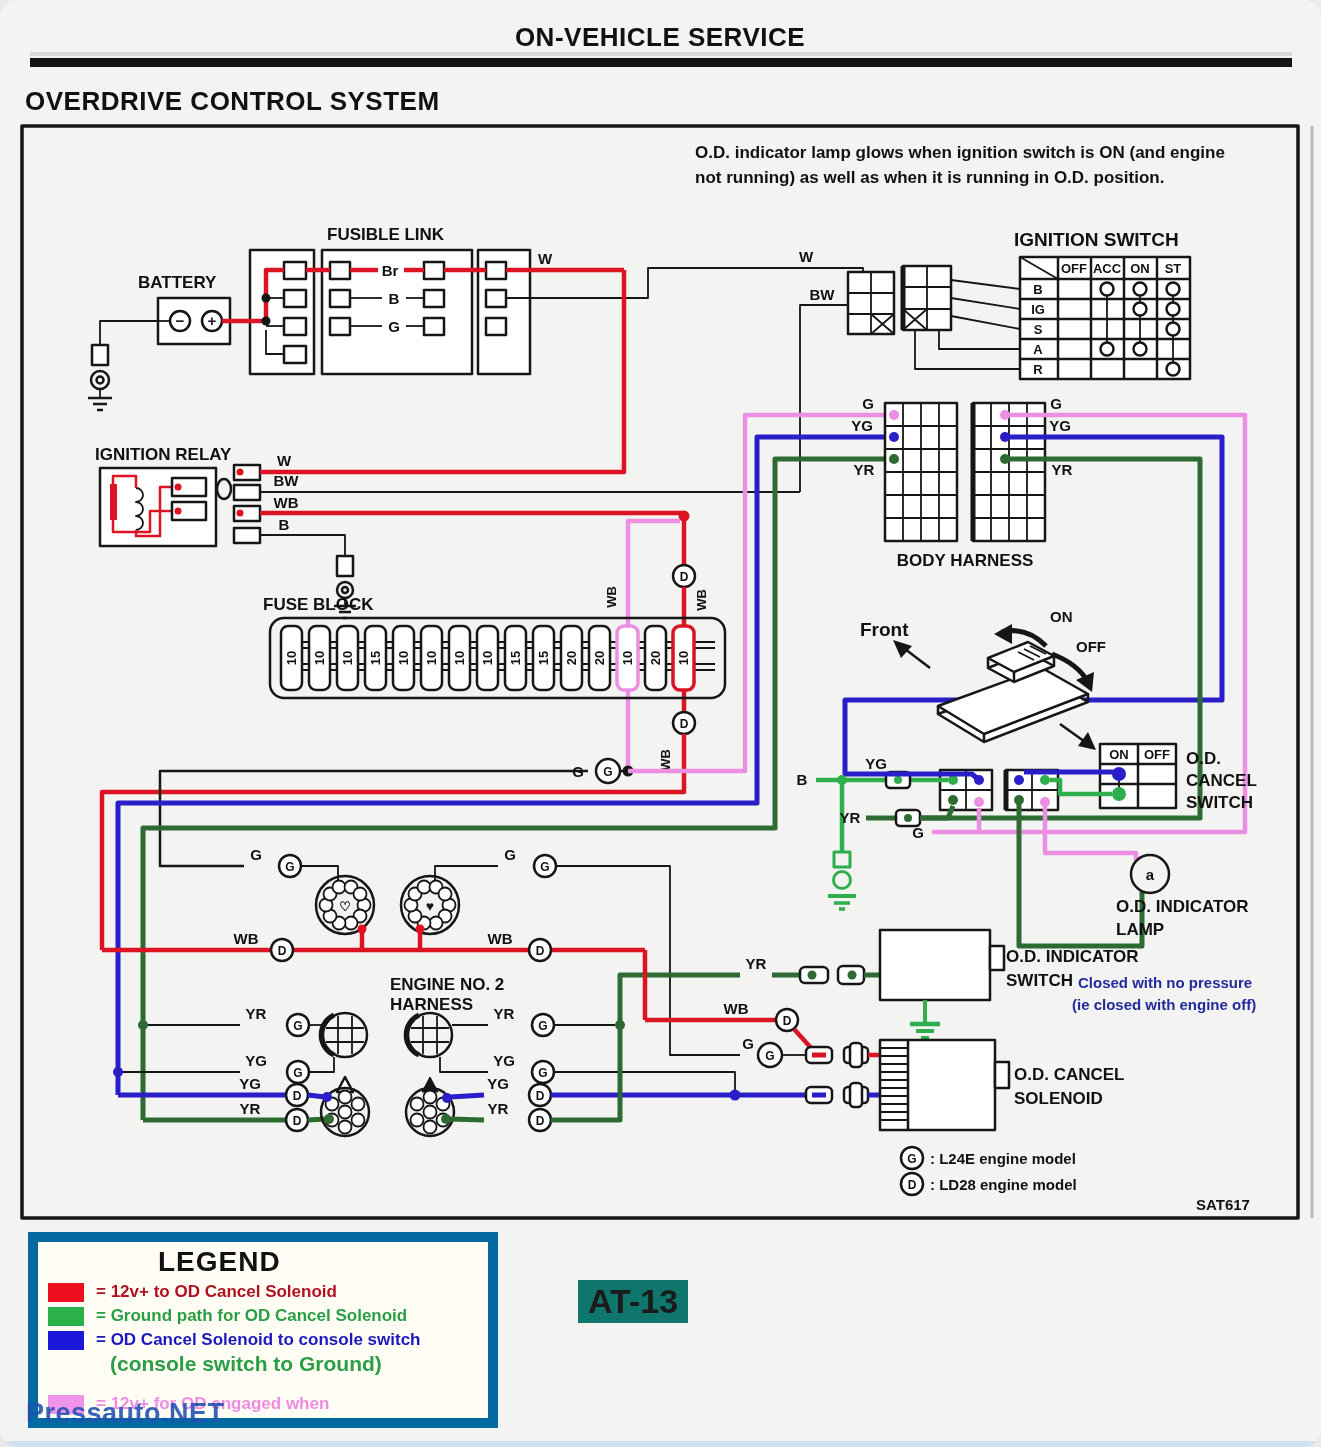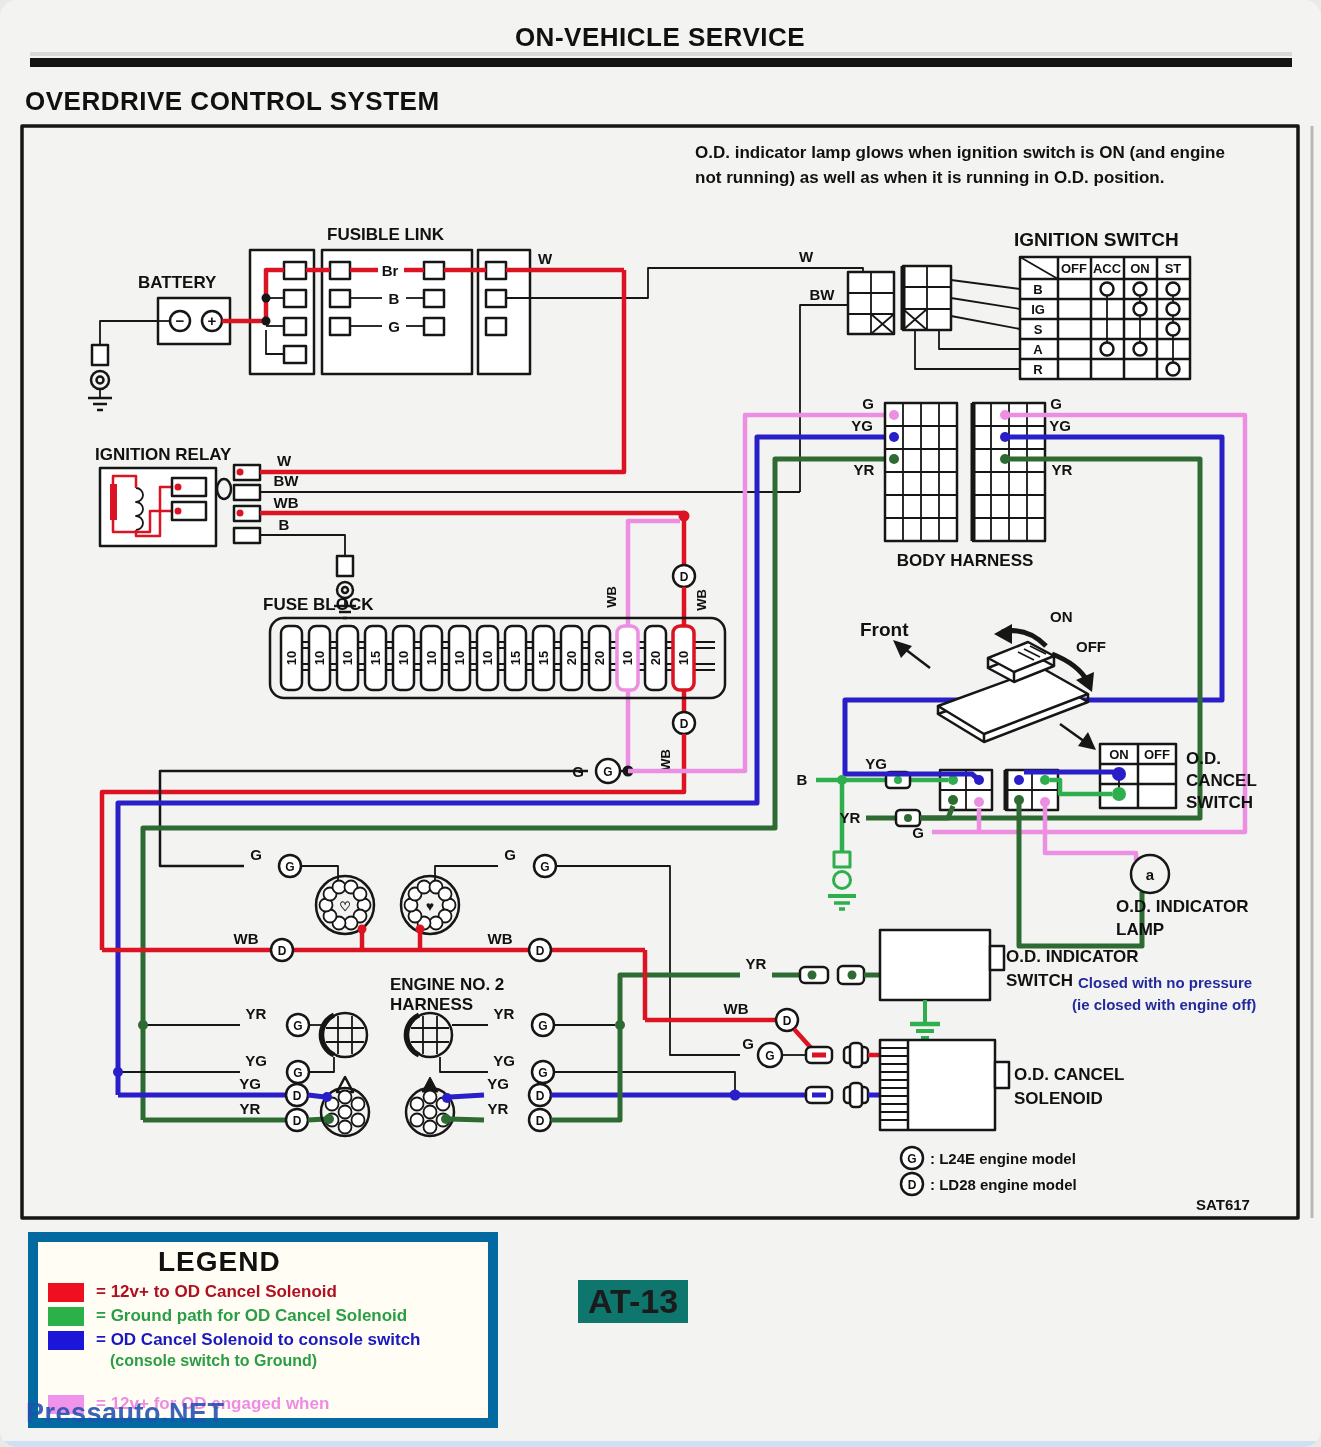--- a/index.html
+++ b/index.html
@@ -21,21 +21,21 @@
   .t17{font:700 17px "Liberation Sans",sans-serif;fill:#111;}
   .t19{font:700 19px "Liberation Sans",sans-serif;fill:#111;}
   .t26{font:700 26px "Liberation Sans",sans-serif;fill:#111;letter-spacing:.5px;}
   .navy{fill:#232a9e;}
   .legendbox{position:absolute;left:28px;top:1232px;width:470px;height:196px;
      background:#fffdf4;border:10px solid #0369a1;box-sizing:border-box;padding:4px 0 0 10px;}
   .legendbox h3{margin:0 0 2px 110px;font-size:28px;letter-spacing:1px;color:#111;}
   .lrow{display:flex;align-items:center;height:24px;}
   .lsw{width:36px;height:19px;margin-right:12px;flex:0 0 auto;}
   .ltx{font-size:17px;font-weight:700;}
-  .lsub{margin-left:62px;font-size:16px;font-weight:700;height:24px;}
+  .lsub{margin-left:62px;font-size:21px;font-weight:700;height:24px;}
   .gap{height:16px;}
   #at13{position:absolute;left:578px;top:1252px;background:#0f766e;padding:2px 10px;
      font-size:34px;font-weight:700;color:#1b1b1b;margin-top:28px;}
   #wmark{position:absolute;left:26px;top:1398px;font-size:27px;font-weight:700;
      color:#2050b0;opacity:.88;letter-spacing:.5px;}
   #botstrip{position:absolute;left:0;top:1441px;width:1321px;height:6px;background:#cfe0f2;}
 </style>
 </head>
 <body>
 

